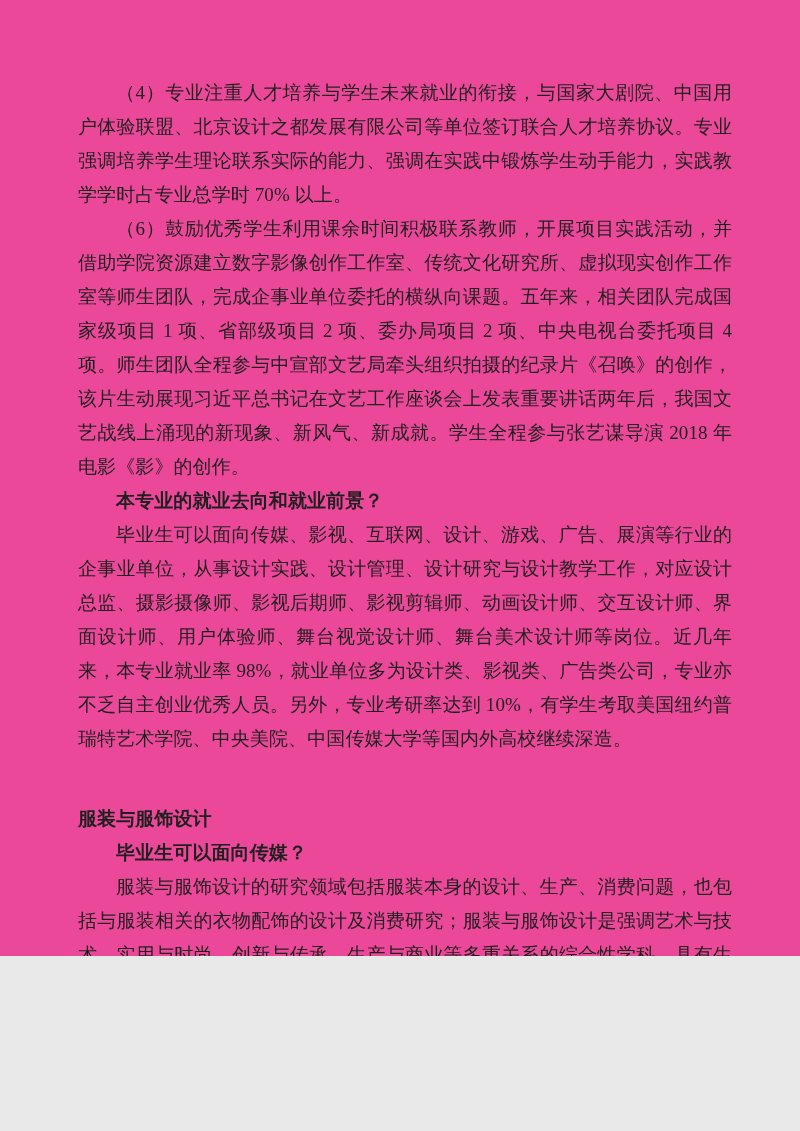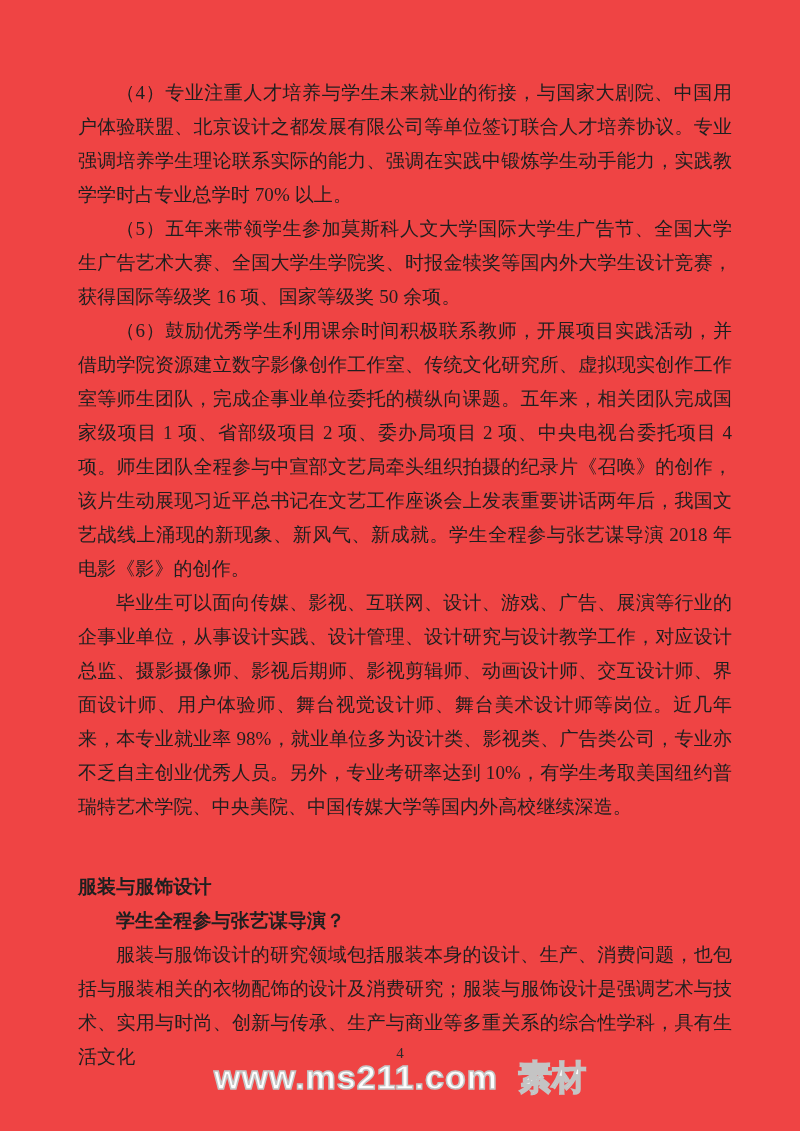--- a/index.html
+++ b/index.html
@@ -1,21 +1,21 @@
 <!DOCTYPE html>
 <html lang="zh"><head>
 <meta charset="utf-8">
 <style>
   html, body { margin: 0; padding: 0; background: #e9e9e9; }
   .page {
     position: relative;
     width: 800px;
-    height: 1131px;
+    height: 956px;
     margin: 0 auto;
-    background: #ef4444;
+    background: #ec4899;
     overflow: hidden;
     font-family: "Liberation Serif", "DejaVu Serif", serif;
     color: #1f1f1f;
   }
   .doc-body {
     position: absolute;
     left: 78px;
     top: 76px;
     width: 654px;
   }
@@ -68,25 +68,25 @@
     font-size: 34px;
     margin-left: 20px;
   }
 </style>
 </head>
 <body>
 
 <div class="page">
   <div class="doc-body" id="doc-body">
       <p class="block body">（4）专业注重人才培养与学生未来就业的衔接，与国家大剧院、中国用户体验联盟、北京设计之都发展有限公司等单位签订联合人才培养协议。专业强调培养学生理论联系实际的能力、强调在实践中锻炼学生动手能力，实践教学学时占专业总学时 70% 以上。</p>
-      <p class="block body">（5）五年来带领学生参加莫斯科人文大学国际大学生广告节、全国大学生广告艺术大赛、全国大学生学院奖、时报金犊奖等国内外大学生设计竞赛，获得国际等级奖 16 项、国家等级奖 50 余项。</p>
       <p class="block body">（6）鼓励优秀学生利用课余时间积极联系教师，开展项目实践活动，并借助学院资源建立数字影像创作工作室、传统文化研究所、虚拟现实创作工作室等师生团队，完成企事业单位委托的横纵向课题。五年来，相关团队完成国家级项目 1 项、省部级项目 2 项、委办局项目 2 项、中央电视台委托项目 4 项。师生团队全程参与中宣部文艺局牵头组织拍摄的纪录片《召唤》的创作，该片生动展现习近平总书记在文艺工作座谈会上发表重要讲话两年后，我国文艺战线上涌现的新现象、新风气、新成就。学生全程参与张艺谋导演 2018 年电影《影》的创作。</p>
+      <p class="block question_heading">本专业的就业去向和就业前景？</p>
       <p class="block body">毕业生可以面向传媒、影视、互联网、设计、游戏、广告、展演等行业的企事业单位，从事设计实践、设计管理、设计研究与设计教学工作，对应设计总监、摄影摄像师、影视后期师、影视剪辑师、动画设计师、交互设计师、界面设计师、用户体验师、舞台视觉设计师、舞台美术设计师等岗位。近几年来，本专业就业率 98%，就业单位多为设计类、影视类、广告类公司，专业亦不乏自主创业优秀人员。另外，专业考研率达到 10%，有学生考取美国纽约普瑞特艺术学院、中央美院、中国传媒大学等国内外高校继续深造。</p>
       <p class="block section_title">服装与服饰设计</p>
-      <p class="block question_heading">学生全程参与张艺谋导演？</p>
+      <p class="block question_heading">毕业生可以面向传媒？</p>
       <p class="block body">服装与服饰设计的研究领域包括服装本身的设计、生产、消费问题，也包括与服装相关的衣物配饰的设计及消费研究；服装与服饰设计是强调艺术与技术、实用与时尚、创新与传承、生产与商业等多重关系的综合性学科，具有生活文化</p>
     </div>
 
   <div class="page-number">4</div>
 
   <div class="watermark">
     <span class="wm-latin">www.ms211.com</span><span class="wm-cjk">素材</span>
   </div>
 </div>
 

